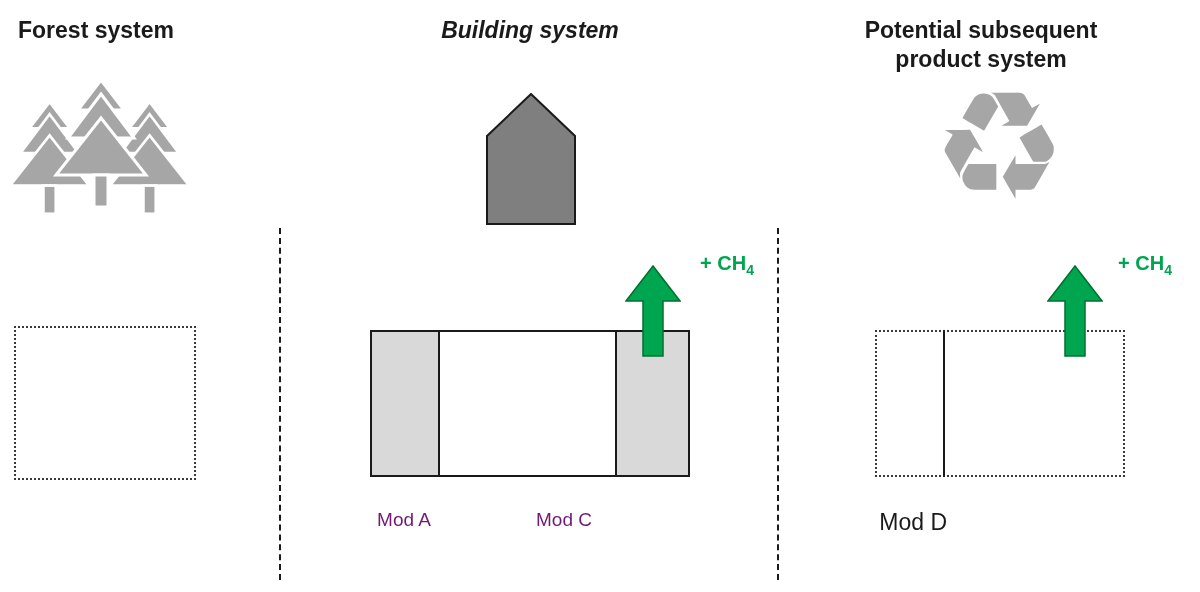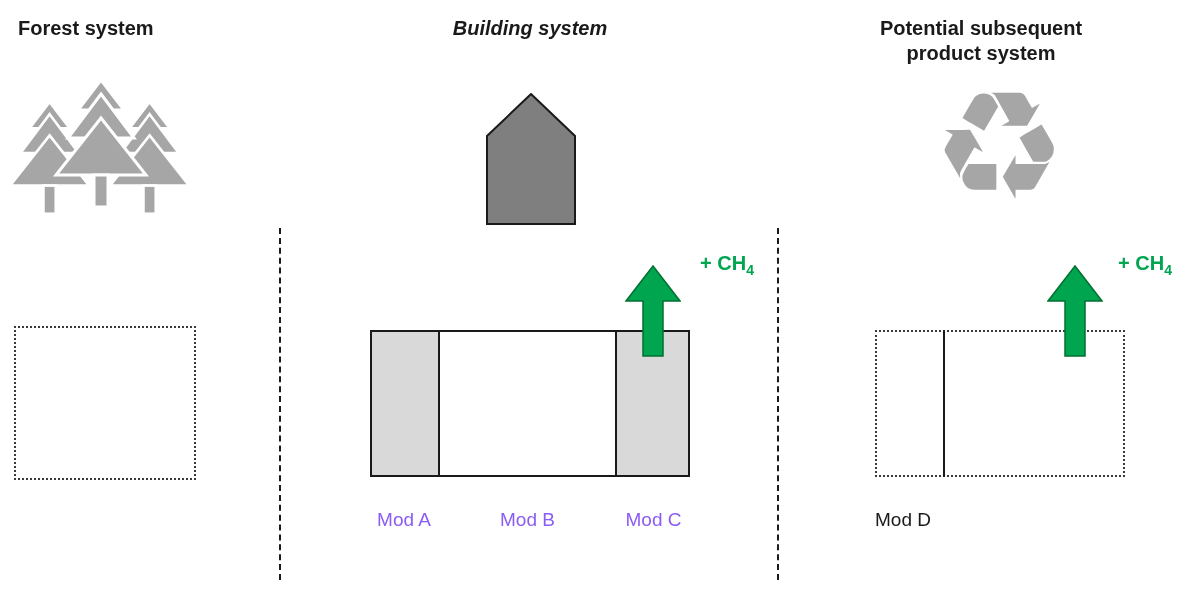--- a/index.html
+++ b/index.html
@@ -9,21 +9,21 @@
   }
   .canvas {
     position: relative;
     width: 1200px;
     height: 592px;
     background: #ffffff;
     overflow: hidden;
   }
   .section-title {
     position: absolute;
-    font-size: 20px;
+    font-size: 23px;
     font-weight: bold;
     color: #1a1a1a;
     line-height: 1.25;
   }
   .title-forest { left: 18px; top: 16px; text-align: left; }
   .title-building { left: 400px; top: 16px; width: 260px; text-align: center; font-style: italic; }
   .title-subsequent { left: 848px; top: 16px; width: 266px; text-align: center; }
 
   .dashed-sep {
     position: absolute;
@@ -72,21 +72,21 @@
   .module-b { width: 177px; background: #ffffff; border-right: 2px solid #1a1a1a; }
   .module-c { flex: 1; background: #d9d9d9; }
 
   .module-labels {
     position: absolute;
     left: 370px;
     top: 509px;
     width: 320px;
     display: flex;
     font-size: 19px;
-    color: #8b5cf6;
+    color: #701a75;
   }
   .module-labels .mlabel { text-align: center; }
   .mlabel-a { width: 68px; }
   .mlabel-b { width: 179px; }
   .mlabel-c { flex: 1; }
 
   .subsequent-box {
     position: absolute;
     left: 875px;
     top: 330px;
@@ -101,22 +101,22 @@
     top: -2px;
     height: 147px;
     width: 0;
     border-left: 2px solid #1a1a1a;
   }
   .mod-d-label {
     position: absolute;
     left: 875px;
     top: 509px;
     width: 72px;
-    text-align: left;
-    font-size: 19px;
+    text-align: right;
+    font-size: 23px;
     color: #1a1a1a;
   }
 
   .green-arrow { position: absolute; width: 56px; height: 92px; }
   .arrow-building { left: 625px; top: 265px; }
   .arrow-subsequent { left: 1047px; top: 265px; }
 
   .ch4-label {
     position: absolute;
     top: 252px;
@@ -166,21 +166,20 @@
   <div class="forest-box"></div>
 
   <div class="modules-box">
     <div class="module module-a"></div>
     <div class="module module-b"></div>
     <div class="module module-c"></div>
   </div>
 
   <div class="module-labels">
     <div class="mlabel mlabel-a">Mod A</div>
-    <div class="mlabel mlabel-b">Mod B</div>
     <div class="mlabel mlabel-c">Mod C</div>
   </div>
 
   <div class="subsequent-box">
     <div class="subsequent-divider"></div>
   </div>
 
   <div class="mod-d-label">Mod D</div>
 
   <svg class="green-arrow arrow-building" viewBox="0 0 56 92" aria-hidden="true">

